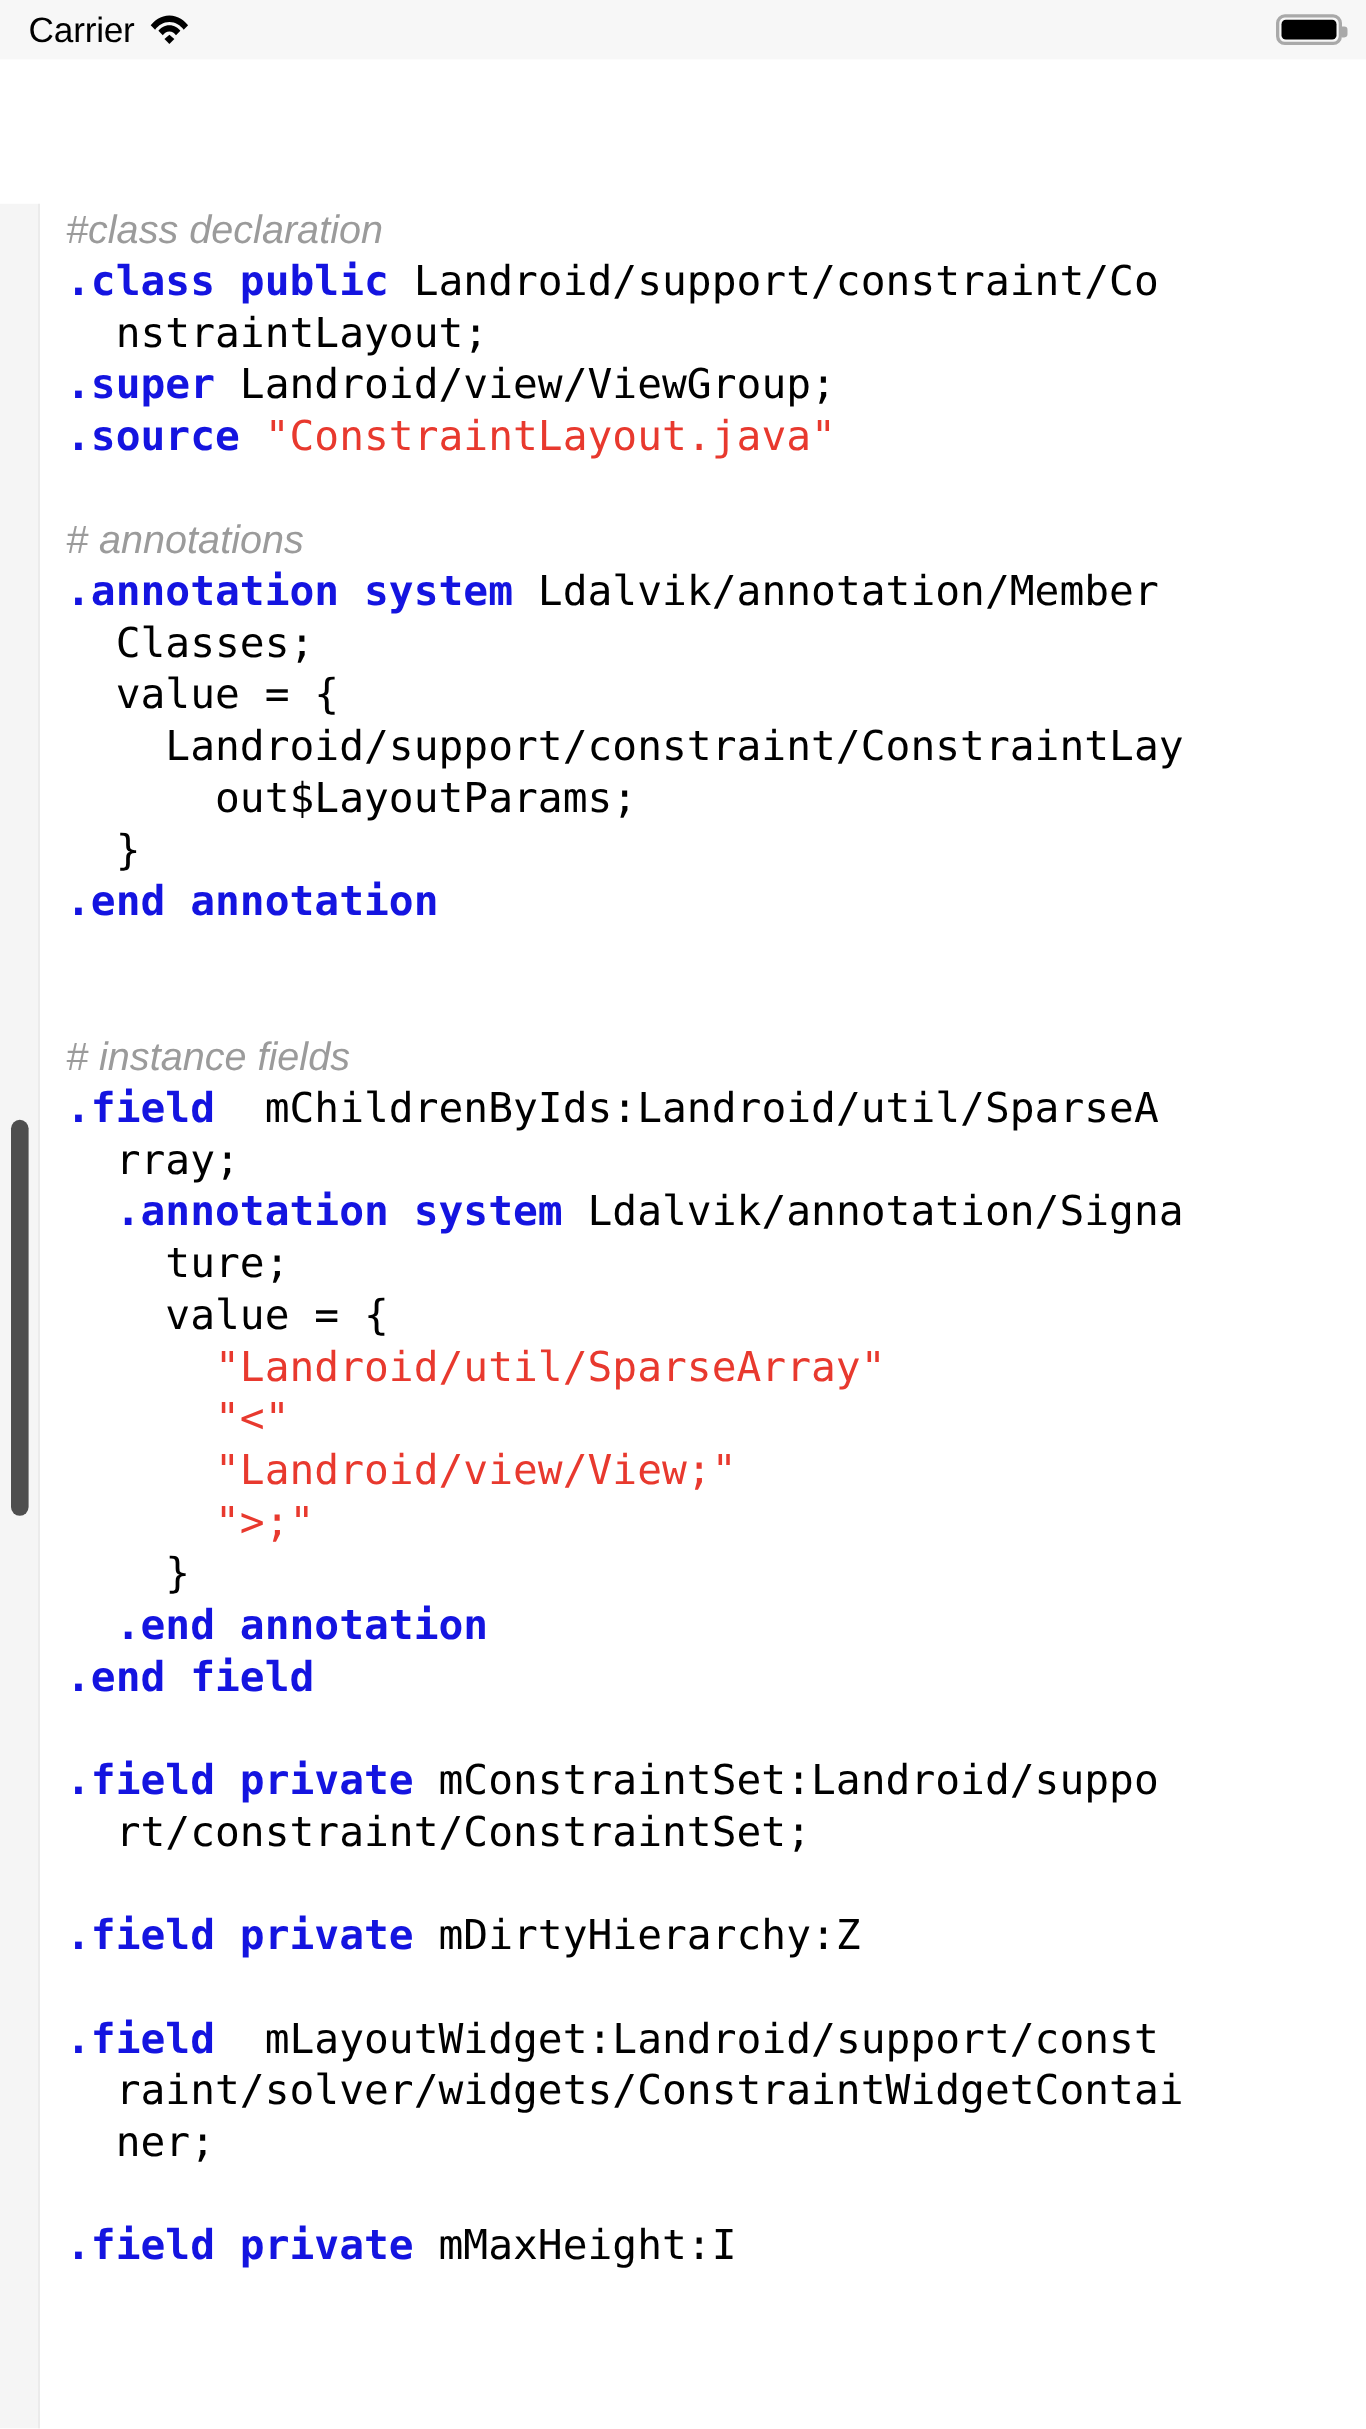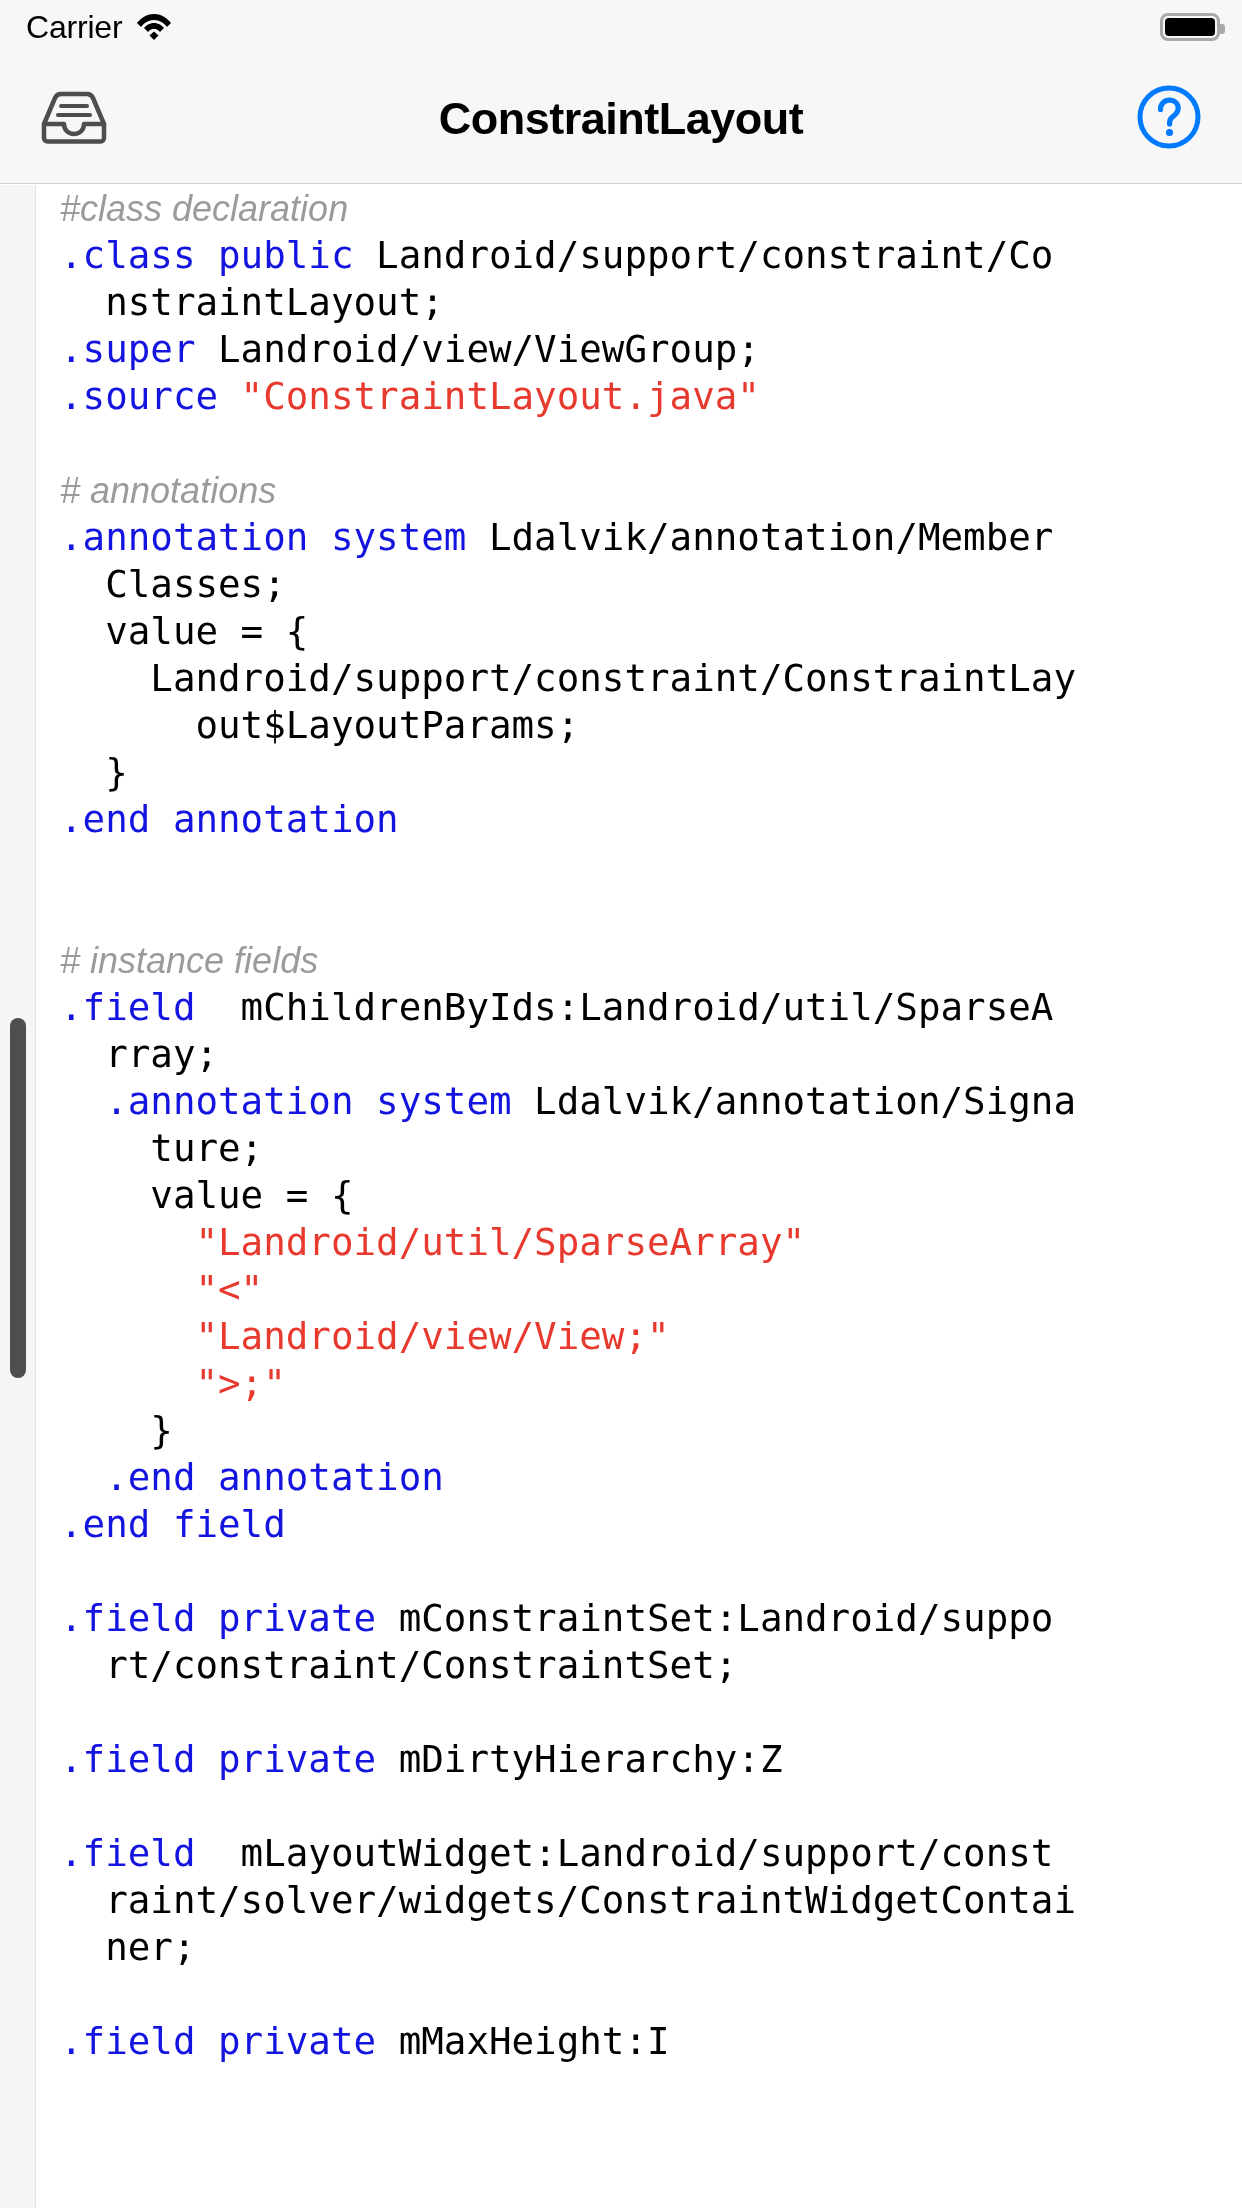--- a/index.html
+++ b/index.html
@@ -181,21 +181,21 @@
     font-family: "DejaVu Sans Mono", "Liberation Mono", monospace;
     font-size: 37.5px;
     line-height: 47px;
     white-space: pre;
     letter-spacing: 0px;
   }
   .ln { display: block; height: 47px; }
   .ln.blank { height: 47px; }
 
   .tok-comment { color: #9b9b9b; font-style: italic; font-family: "Liberation Sans", sans-serif; font-size: 36px; }
-  .tok-kw { color: #1414e0; font-weight: normal; }
+  .tok-kw { color: #1414e0; font-weight: bold; }
   .tok-plain { color: #000000; }
   .tok-str { color: #e8392e; }
 </style>
 </head>
 <body>
 
 <div id="app">
 
   <div class="status-bar">
     <div class="status-left">
@@ -208,44 +208,20 @@
         </svg>
       </span>
     </div>
     <div class="status-right">
       <span class="battery">
         <span class="battery-fill"></span>
       </span>
     </div>
   </div>
 
-  <div class="nav-bar">
-    <button class="nav-left-btn">
-      <span>
-        <svg width="70" height="58" viewBox="0 0 70 58">
-          <path d="M5 36 L16 10 C17.2 7.2 19.5 6 22 6 L48 6 C50.5 6 52.8 7.2 54 10 L65 36" fill="none" stroke="#4d4d4d" stroke-width="4.5" stroke-linecap="round" stroke-linejoin="round"></path>
-          <path d="M5 36 L5 50 C5 52 6.5 53.5 8.5 53.5 L61.5 53.5 C63.5 53.5 65 52 65 50 L65 36 L45 36 C45 42 40.6 46 35 46 C29.4 46 25 42 25 36 Z" fill="none" stroke="#4d4d4d" stroke-width="4.5" stroke-linejoin="round"></path>
-          <line x1="22" y1="18" x2="48" y2="18" stroke="#4d4d4d" stroke-width="4" stroke-linecap="round"></line>
-          <line x1="19" y1="27" x2="51" y2="27" stroke="#4d4d4d" stroke-width="4" stroke-linecap="round"></line>
-        </svg>
-      </span>
-    </button>
-
-    <div class="nav-title">ConstraintLayout</div>
-
-    <button class="nav-right-btn">
-      <span>
-        <svg width="66" height="66" viewBox="0 0 66 66">
-          <circle cx="33" cy="33" r="29" fill="none" stroke="#007aff" stroke-width="5"></circle>
-          <path d="M24.5 25.5 C24.5 19.8 28.6 16.2 33.4 16.2 C38.5 16.2 42.2 19.6 42.2 24.3 C42.2 28.6 39.6 30.6 36.8 32.6 C34.6 34.2 33.6 35.4 33.6 38.4 L33.6 40" fill="none" stroke="#007aff" stroke-width="5.2" stroke-linecap="round"></path>
-          <circle cx="33.5" cy="48.5" r="3.6" fill="#007aff"></circle>
-        </svg>
-      </span>
-    </button>
-  </div>
 
   <div class="code-area">
     <div class="gutter"></div>
     <div class="scrollbar-thumb"></div>
     <div class="code-text" id="code-text"><span class="ln"><span class="tok-comment">#class declaration</span></span><span class="ln"><span class="tok-kw">.class public</span><span class="tok-plain"> Landroid/support/constraint/Co</span></span><span class="ln"><span class="tok-plain">  nstraintLayout;</span></span><span class="ln"><span class="tok-kw">.super</span><span class="tok-plain"> Landroid/view/ViewGroup;</span></span><span class="ln"><span class="tok-kw">.source</span><span class="tok-str"> "ConstraintLayout.java"</span></span><span class="ln blank">&nbsp;</span><span class="ln"><span class="tok-comment"># annotations</span></span><span class="ln"><span class="tok-kw">.annotation system</span><span class="tok-plain"> Ldalvik/annotation/Member</span></span><span class="ln"><span class="tok-plain">  Classes;</span></span><span class="ln"><span class="tok-plain">  value = {</span></span><span class="ln"><span class="tok-plain">    Landroid/support/constraint/ConstraintLay</span></span><span class="ln"><span class="tok-plain">      out$LayoutParams;</span></span><span class="ln"><span class="tok-plain">  }</span></span><span class="ln"><span class="tok-kw">.end annotation</span></span><span class="ln blank">&nbsp;</span><span class="ln blank">&nbsp;</span><span class="ln"><span class="tok-comment"># instance fields</span></span><span class="ln"><span class="tok-kw">.field</span><span class="tok-plain">  mChildrenByIds:Landroid/util/SparseA</span></span><span class="ln"><span class="tok-plain">  rray;</span></span><span class="ln"><span class="tok-kw">  .annotation system</span><span class="tok-plain"> Ldalvik/annotation/Signa</span></span><span class="ln"><span class="tok-plain">    ture;</span></span><span class="ln"><span class="tok-plain">    value = {</span></span><span class="ln"><span class="tok-str">      "Landroid/util/SparseArray"</span></span><span class="ln"><span class="tok-str">      "&lt;"</span></span><span class="ln"><span class="tok-str">      "Landroid/view/View;"</span></span><span class="ln"><span class="tok-str">      "&gt;;"</span></span><span class="ln"><span class="tok-plain">    }</span></span><span class="ln"><span class="tok-kw">  .end annotation</span></span><span class="ln"><span class="tok-kw">.end field</span></span><span class="ln blank">&nbsp;</span><span class="ln"><span class="tok-kw">.field private</span><span class="tok-plain"> mConstraintSet:Landroid/suppo</span></span><span class="ln"><span class="tok-plain">  rt/constraint/ConstraintSet;</span></span><span class="ln blank">&nbsp;</span><span class="ln"><span class="tok-kw">.field private</span><span class="tok-plain"> mDirtyHierarchy:Z</span></span><span class="ln blank">&nbsp;</span><span class="ln"><span class="tok-kw">.field</span><span class="tok-plain">  mLayoutWidget:Landroid/support/const</span></span><span class="ln"><span class="tok-plain">  raint/solver/widgets/ConstraintWidgetContai</span></span><span class="ln"><span class="tok-plain">  ner;</span></span><span class="ln blank">&nbsp;</span><span class="ln"><span class="tok-kw">.field private</span><span class="tok-plain"> mMaxHeight:I</span></span></div>
   </div>
 
 </div>
 
 </body></html>

